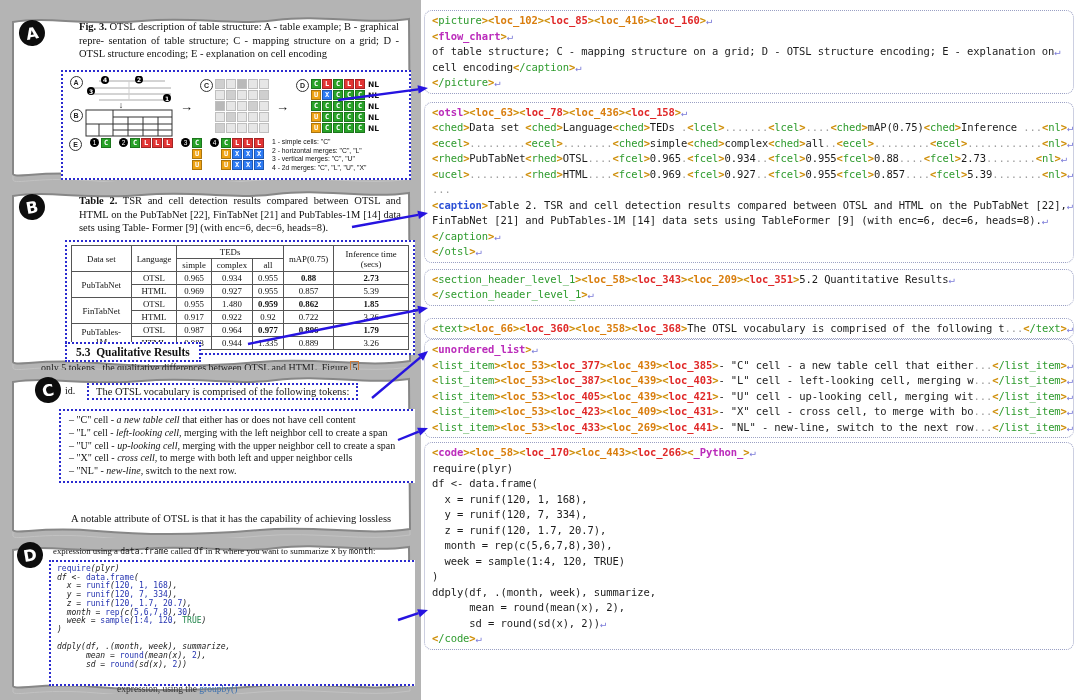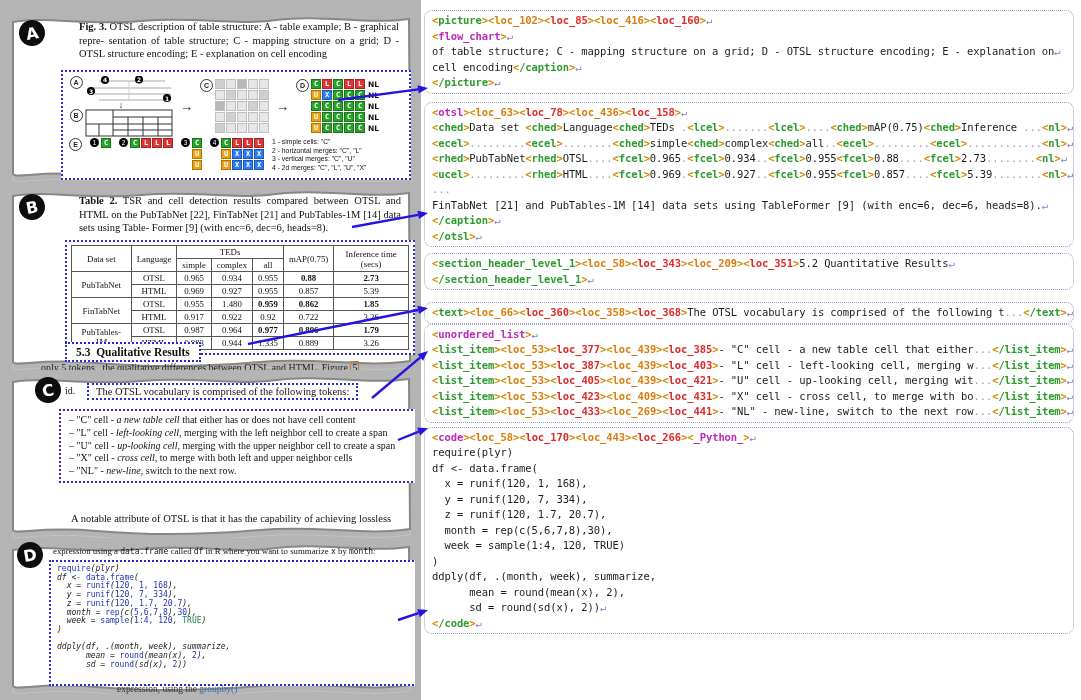--- a/index.html
+++ b/index.html
@@ -75,21 +75,21 @@
   .d-foot .lnk{color:#3b6fae;}
 
   
   .dt-panel{position:absolute;left:424px;top:10px;width:650px;
             font-family:"DejaVu Sans Mono",monospace;font-size:10.5px;line-height:15.5px;
             letter-spacing:-0.1px;}
   .dt-box{border:1px dotted #9aa0c4;border-radius:8px;padding:2px 7px;background:#fff;}
   .mb8{margin-bottom:8px;} .mb6{margin-bottom:6px;} .mb12{margin-bottom:12px;}
   .mb0{margin-bottom:0;} .mb4{margin-bottom:4px;}
   .dt-line{white-space:pre;}
-  .t-g{color:#2e9b2e;font-weight:bold;margin-top:34px;}
+  .t-g{color:#2e9b2e;font-weight:normal;margin-top:34px;}
   .t-m{color:#bb2cbb;font-weight:bold;}
   .t-b{color:#2d51d6;font-weight:bold;}
   .t-lx{color:#d97d0d;font-weight:bold;}
   .t-ly{color:#e02929;font-weight:bold;}
   .t-br{color:#cf8f0a;font-weight:bold;}
   .t-d{color:#a0a0a0;}
   .t-r{color:#7c7cd9;}
   .t-tx{color:#1c1c1c;}
 
   .arrows{position:absolute;left:0;top:0;width:1081px;height:700px;pointer-events:none;z-index:40;}
@@ -424,20 +424,21 @@
       <div class="dt-line"><span class="t-tx">cell encoding</span><span class="t-br">&lt;</span><span class="t-g">/caption</span><span class="t-br">&gt;</span><span class="t-r">↵</span></div>
       <div class="dt-line"><span class="t-br">&lt;</span><span class="t-g">/picture</span><span class="t-br">&gt;</span><span class="t-r">↵</span></div>
     </div>
     <div class="dt-box mb6">
       <div class="dt-line"><span class="t-br">&lt;</span><span class="t-m">otsl</span><span class="t-br">&gt;</span><span class="t-br">&lt;</span><span class="t-lx">loc_63</span><span class="t-br">&gt;</span><span class="t-br">&lt;</span><span class="t-ly">loc_78</span><span class="t-br">&gt;</span><span class="t-br">&lt;</span><span class="t-lx">loc_436</span><span class="t-br">&gt;</span><span class="t-br">&lt;</span><span class="t-ly">loc_158</span><span class="t-br">&gt;</span><span class="t-r">↵</span></div>
       <div class="dt-line"><span class="t-br">&lt;</span><span class="t-g">ched</span><span class="t-br">&gt;</span><span class="t-tx">Data set </span><span class="t-br">&lt;</span><span class="t-g">ched</span><span class="t-br">&gt;</span><span class="t-tx">Language</span><span class="t-br">&lt;</span><span class="t-g">ched</span><span class="t-br">&gt;</span><span class="t-tx">TEDs </span><span class="t-d">.</span><span class="t-br">&lt;</span><span class="t-g">lcel</span><span class="t-br">&gt;</span><span class="t-d">.......</span><span class="t-br">&lt;</span><span class="t-g">lcel</span><span class="t-br">&gt;</span><span class="t-d">....</span><span class="t-br">&lt;</span><span class="t-g">ched</span><span class="t-br">&gt;</span><span class="t-tx">mAP(0.75)</span><span class="t-br">&lt;</span><span class="t-g">ched</span><span class="t-br">&gt;</span><span class="t-tx">Inference </span><span class="t-d">...</span><span class="t-br">&lt;</span><span class="t-g">nl</span><span class="t-br">&gt;</span><span class="t-r">↵</span></div>
       <div class="dt-line"><span class="t-br">&lt;</span><span class="t-g">ecel</span><span class="t-br">&gt;</span><span class="t-d">.........</span><span class="t-br">&lt;</span><span class="t-g">ecel</span><span class="t-br">&gt;</span><span class="t-d">........</span><span class="t-br">&lt;</span><span class="t-g">ched</span><span class="t-br">&gt;</span><span class="t-tx">simple</span><span class="t-br">&lt;</span><span class="t-g">ched</span><span class="t-br">&gt;</span><span class="t-tx">complex</span><span class="t-br">&lt;</span><span class="t-g">ched</span><span class="t-br">&gt;</span><span class="t-tx">all</span><span class="t-d">..</span><span class="t-br">&lt;</span><span class="t-g">ecel</span><span class="t-br">&gt;</span><span class="t-d">.........</span><span class="t-br">&lt;</span><span class="t-g">ecel</span><span class="t-br">&gt;</span><span class="t-d">............</span><span class="t-br">&lt;</span><span class="t-g">nl</span><span class="t-br">&gt;</span><span class="t-r">↵</span></div>
       <div class="dt-line"><span class="t-br">&lt;</span><span class="t-g">rhed</span><span class="t-br">&gt;</span><span class="t-tx">PubTabNet</span><span class="t-br">&lt;</span><span class="t-g">rhed</span><span class="t-br">&gt;</span><span class="t-tx">OTSL</span><span class="t-d">....</span><span class="t-br">&lt;</span><span class="t-g">fcel</span><span class="t-br">&gt;</span><span class="t-tx">0.965</span><span class="t-d">.</span><span class="t-br">&lt;</span><span class="t-g">fcel</span><span class="t-br">&gt;</span><span class="t-tx">0.934</span><span class="t-d">..</span><span class="t-br">&lt;</span><span class="t-g">fcel</span><span class="t-br">&gt;</span><span class="t-tx">0.955</span><span class="t-br">&lt;</span><span class="t-g">fcel</span><span class="t-br">&gt;</span><span class="t-tx">0.88</span><span class="t-d">....</span><span class="t-br">&lt;</span><span class="t-g">fcel</span><span class="t-br">&gt;</span><span class="t-tx">2.73</span><span class="t-d">........</span><span class="t-br">&lt;</span><span class="t-g">nl</span><span class="t-br">&gt;</span><span class="t-r">↵</span></div>
       <div class="dt-line"><span class="t-br">&lt;</span><span class="t-g">ucel</span><span class="t-br">&gt;</span><span class="t-d">.........</span><span class="t-br">&lt;</span><span class="t-g">rhed</span><span class="t-br">&gt;</span><span class="t-tx">HTML</span><span class="t-d">....</span><span class="t-br">&lt;</span><span class="t-g">fcel</span><span class="t-br">&gt;</span><span class="t-tx">0.969</span><span class="t-d">.</span><span class="t-br">&lt;</span><span class="t-g">fcel</span><span class="t-br">&gt;</span><span class="t-tx">0.927</span><span class="t-d">..</span><span class="t-br">&lt;</span><span class="t-g">fcel</span><span class="t-br">&gt;</span><span class="t-tx">0.955</span><span class="t-br">&lt;</span><span class="t-g">fcel</span><span class="t-br">&gt;</span><span class="t-tx">0.857</span><span class="t-d">....</span><span class="t-br">&lt;</span><span class="t-g">fcel</span><span class="t-br">&gt;</span><span class="t-tx">5.39</span><span class="t-d">........</span><span class="t-br">&lt;</span><span class="t-g">nl</span><span class="t-br">&gt;</span><span class="t-r">↵</span></div>
       <div class="dt-line"><span class="t-d">...</span></div>
+      <div class="dt-line"><span class="t-br">&lt;</span><span class="t-b">caption</span><span class="t-br">&gt;</span><span class="t-tx">Table 2. TSR and cell detection results compared between OTSL and HTML on the PubTabNet [22],</span><span class="t-r">↵</span></div>
       <div class="dt-line"><span class="t-tx">FinTabNet [21] and PubTables-1M [14] data sets using TableFormer [9] (with enc=6, dec=6, heads=8).</span><span class="t-r">↵</span></div>
       <div class="dt-line"><span class="t-br">&lt;</span><span class="t-g">/caption</span><span class="t-br">&gt;</span><span class="t-r">↵</span></div>
       <div class="dt-line"><span class="t-br">&lt;</span><span class="t-g">/otsl</span><span class="t-br">&gt;</span><span class="t-r">↵</span></div>
     </div>
     <div class="dt-box mb12">
       <div class="dt-line"><span class="t-br">&lt;</span><span class="t-g">section_header_level_1</span><span class="t-br">&gt;</span><span class="t-br">&lt;</span><span class="t-lx">loc_58</span><span class="t-br">&gt;</span><span class="t-br">&lt;</span><span class="t-ly">loc_343</span><span class="t-br">&gt;</span><span class="t-br">&lt;</span><span class="t-lx">loc_209</span><span class="t-br">&gt;</span><span class="t-br">&lt;</span><span class="t-ly">loc_351</span><span class="t-br">&gt;</span><span class="t-tx">5.2 Quantitative Results</span><span class="t-r">↵</span></div>
       <div class="dt-line"><span class="t-br">&lt;</span><span class="t-g">/section_header_level_1</span><span class="t-br">&gt;</span><span class="t-r">↵</span></div>
     </div>
     <div class="dt-box mb0">
       <div class="dt-line"><span class="t-br">&lt;</span><span class="t-g">text</span><span class="t-br">&gt;</span><span class="t-br">&lt;</span><span class="t-lx">loc_66</span><span class="t-br">&gt;</span><span class="t-br">&lt;</span><span class="t-ly">loc_360</span><span class="t-br">&gt;</span><span class="t-br">&lt;</span><span class="t-lx">loc_358</span><span class="t-br">&gt;</span><span class="t-br">&lt;</span><span class="t-ly">loc_368</span><span class="t-br">&gt;</span><span class="t-tx">The OTSL vocabulary is comprised of the following t</span><span class="t-d">...</span><span class="t-br">&lt;</span><span class="t-g">/text</span><span class="t-br">&gt;</span><span class="t-r">↵</span></div>

